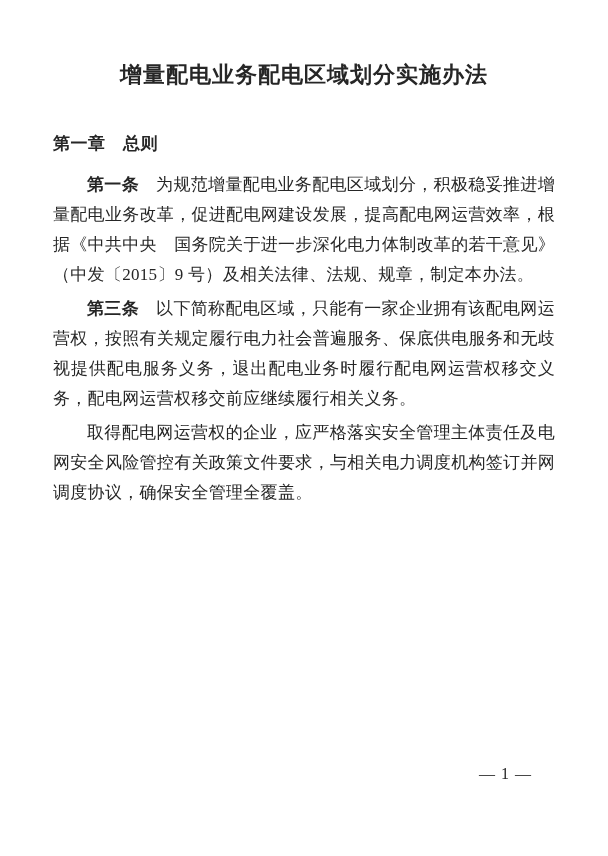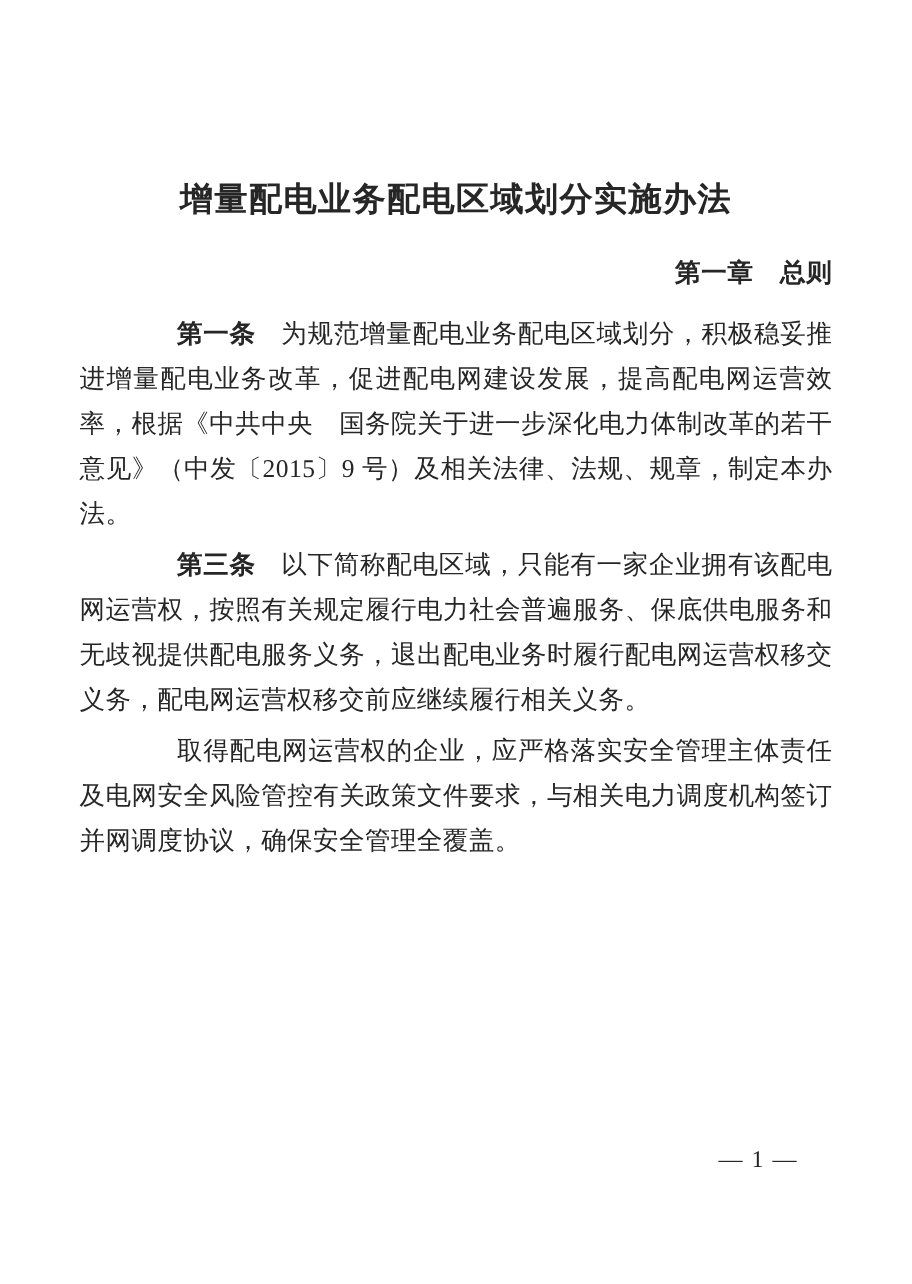--- a/index.html
+++ b/index.html
@@ -12,53 +12,52 @@
     background: #ffffff;
     position: relative;
     overflow: hidden;
     font-family: "Liberation Serif", "DejaVu Serif", serif;
     color: #262626;
   }
   .page {
     box-sizing: border-box;
     width: 608px;
     height: 856px;
-    padding: 118px 53px 0 53px;
+    padding: 60px 53px 0 53px;
   }
   .doc-title {
     margin: 0;
     text-align: center;
     font-size: 22px;
     font-weight: bold;
     letter-spacing: 1px;
     line-height: 30px;
   }
   .chapter-heading {
-    margin: 22px 0 0 0;
-    text-align: right;
+    margin: 42px 0 0 0;
+    text-align: left;
     font-size: 17px;
     font-weight: bold;
     letter-spacing: 0.5px;
     line-height: 24px;
   }
   .body-text {
     margin-top: 14px;
   }
   .para {
     margin: 0 0 4px 0;
     font-size: 17px;
     line-height: 30px;
     text-align: justify;
     text-indent: 2em;
     letter-spacing: 0.3px;
   }
   .clause-label {
     font-weight: bold;
     margin-right: 1em;
-    margin-left: 31px;
   }
   .clause-label:empty {
     margin-right: 0;
   }
   .page-number {
     position: absolute;
     top: 765px;
     right: 76px;
     font-size: 16px;
     letter-spacing: 1px;

